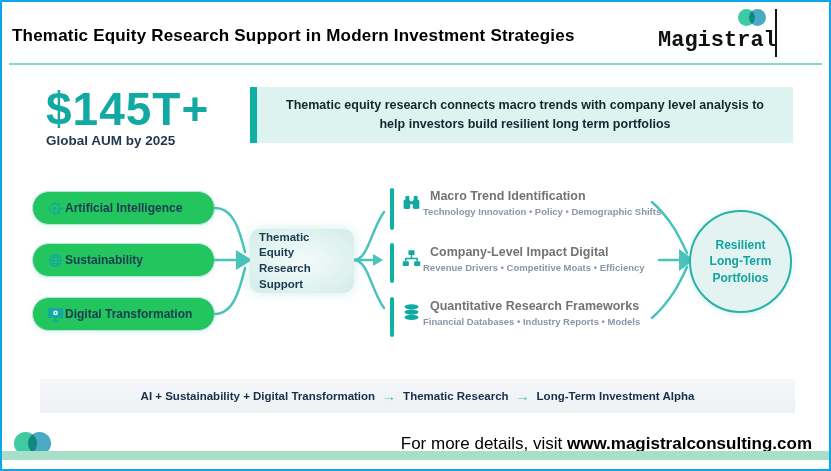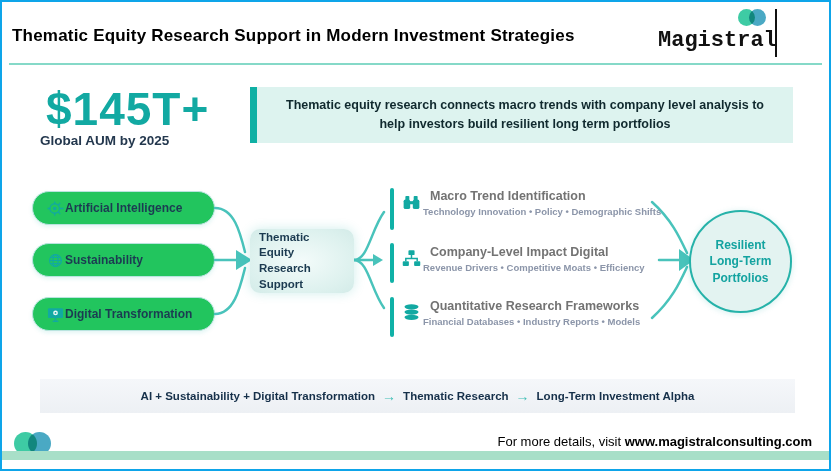--- a/index.html
+++ b/index.html
@@ -20,21 +20,21 @@
   .logo-circle.green { background:#3ecba4; }
   .logo-circle.blue  { background:#4aa9c4; margin-left:-6px; }
   .logo-text {
     position:absolute; left:0; top:20px; width:114px; text-align:right;
     font-family:Liberation Mono, monospace; font-weight:bold; font-size:22px; color:#111;
   }
   .logo-bar { position:absolute; left:117px; top:1px; width:2px; height:48px; background:#111; }
 
   
   .stat-value { position:absolute; left:44px; top:80px; font-size:46px; font-weight:bold; color:#12a9a2; letter-spacing:1px; }
-  .stat-label { position:absolute; left:38px; top:131px; font-size:13.5px; font-weight:bold; color:#24384e; }
+  .stat-label { position:absolute; left:44px; top:131px; font-size:13.5px; font-weight:bold; color:#24384e; }
 
   
   .quote {
     position:absolute; left:248px; top:85px; width:543px; height:56px;
     background:#ddf3ef; border-left:7px solid #0fb0a4;
     display:flex; align-items:center; justify-content:center; padding:0 18px;
   }
   .quote-text { font-size:12.5px; font-weight:bold; color:#10292e; text-align:center; line-height:1.5; }
 
   
@@ -84,21 +84,21 @@
     background:linear-gradient(#f5f7fa, #edf0f4);
     display:flex; align-items:center; justify-content:center; gap:7px;
   }
   .formula-part { font-size:11.5px; font-weight:bold; color:#16304a; }
   .formula-arrow { font-size:14px; font-weight:bold; color:#3fbfb6; line-height:1; }
 
   
   .f-circle { position:absolute; width:23px; height:23px; border-radius:50%; mix-blend-mode:multiply; top:430px; }
   .f-circle.green { left:12px; background:#3ecba4; }
   .f-circle.blue  { left:26px; background:#4aa9c4; }
-  .footer-text { position:absolute; right:17px; top:432px; font-size:13px; color:#000; }
+  .footer-text { position:absolute; right:17px; top:432px; font-size:17px; color:#000; }
   .footer-text .site { font-weight:bold; }
   .green-bar { position:absolute; left:0; right:0; bottom:9px; height:9px; background:#a8dfc8; }
 </style>
 </head>
 <body>
 
 <div class="page">
 
   <div class="title">Thematic Equity Research Support in Modern Investment Strategies</div>
   <div class="logo">

